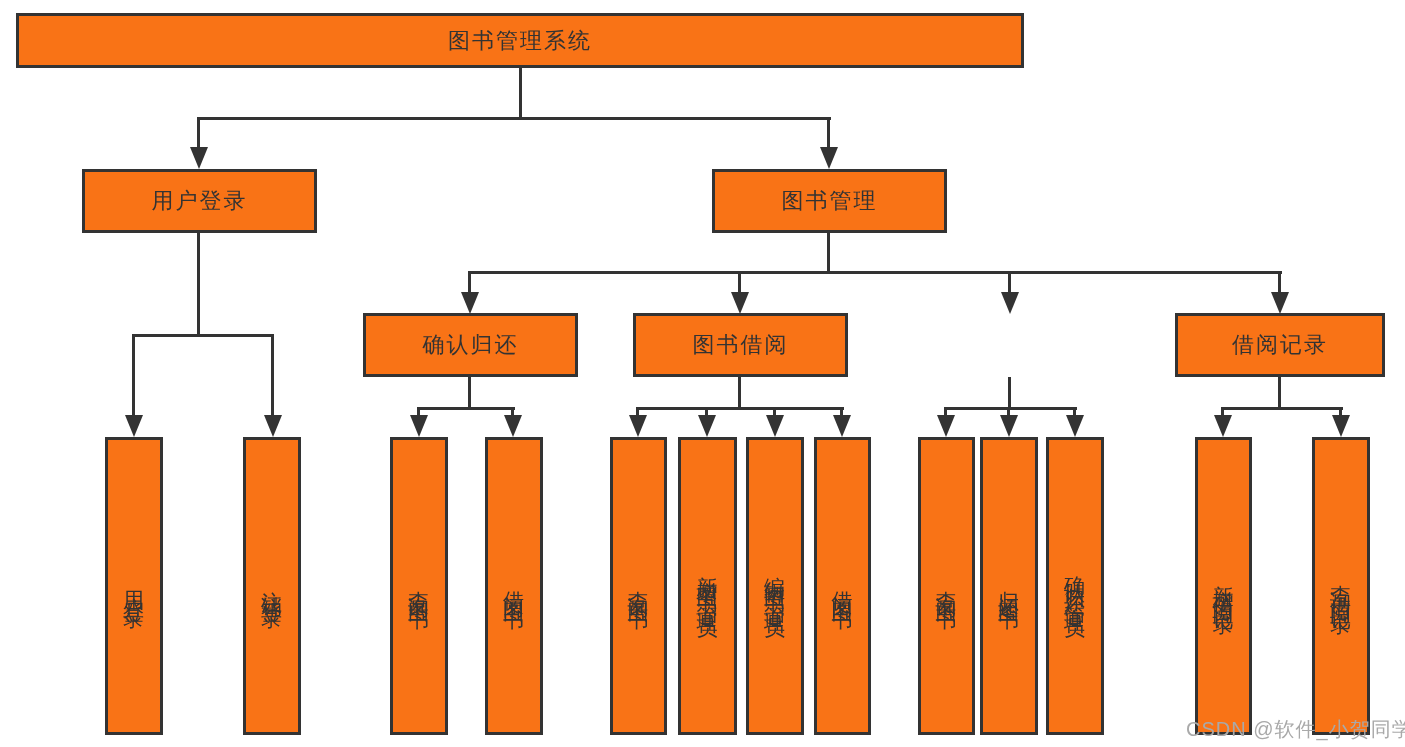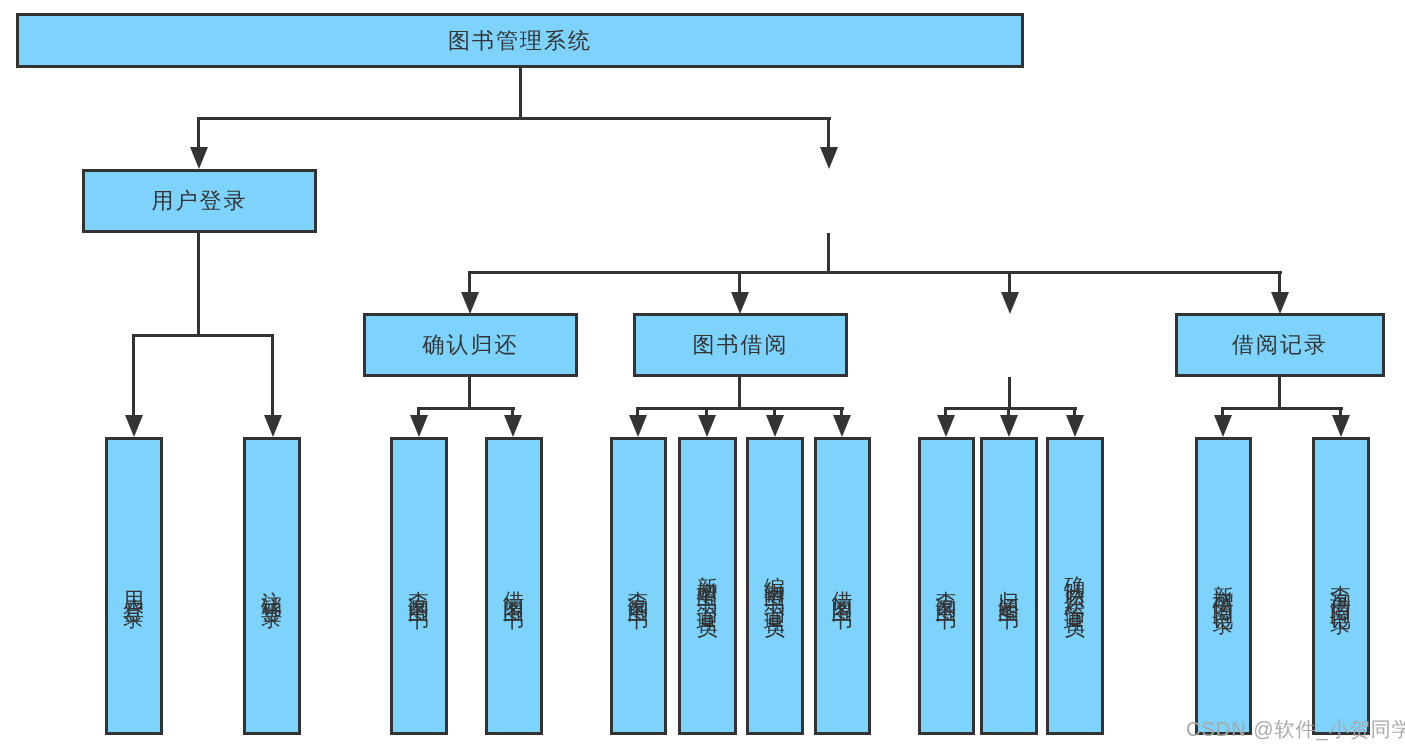--- a/index.html
+++ b/index.html
@@ -8,21 +8,21 @@
     width:1405px;height:747px;
     background:#ffffff;
     font-family:"Liberation Sans","DejaVu Sans",sans-serif;
     color:#333333;
     overflow:hidden;
   }
   .box{
     position:absolute;
     box-sizing:border-box;
     border:3px solid #333333;
-    background:#7dd3fc;
+    background:#f97316;
     display:flex;
     align-items:center;
     justify-content:center;
     font-size:22px;
     letter-spacing:2px;
     color:#333333;
   }
   .vbox{
     writing-mode:vertical-rl;
     text-orientation:mixed;
@@ -62,20 +62,23 @@
 
   <div class="vline" style="left:519px;top:68px;height:52px;"></div>
   <div class="hline" style="left:197px;top:117px;width:634px;"></div>
   <div class="vline" style="left:197px;top:117px;height:31px;"></div>
   <div class="arrow" style="left:190px;top:147px;"></div>
   <div class="vline" style="left:827px;top:117px;height:31px;"></div>
   <div class="arrow" style="left:820px;top:147px;"></div>
 
   <div class="box" style="left:82px;top:169px;width:235px;height:64px;">
     <span>用户登录</span>
+  </div>
+  <div class="box" style="left:712px;top:169px;width:235px;height:64px;">
+    <span>图书管理</span>
   </div>
 
   <div class="vline" style="left:197px;top:233px;height:104px;"></div>
   <div class="hline" style="left:132px;top:334px;width:142px;"></div>
   <div class="vline" style="left:132px;top:334px;height:81px;"></div>
   <div class="arrow" style="left:125px;top:415px;"></div>
   <div class="vline" style="left:271px;top:334px;height:81px;"></div>
   <div class="arrow" style="left:264px;top:415px;"></div>
 
   <div class="vline" style="left:827px;top:233px;height:41px;"></div>

